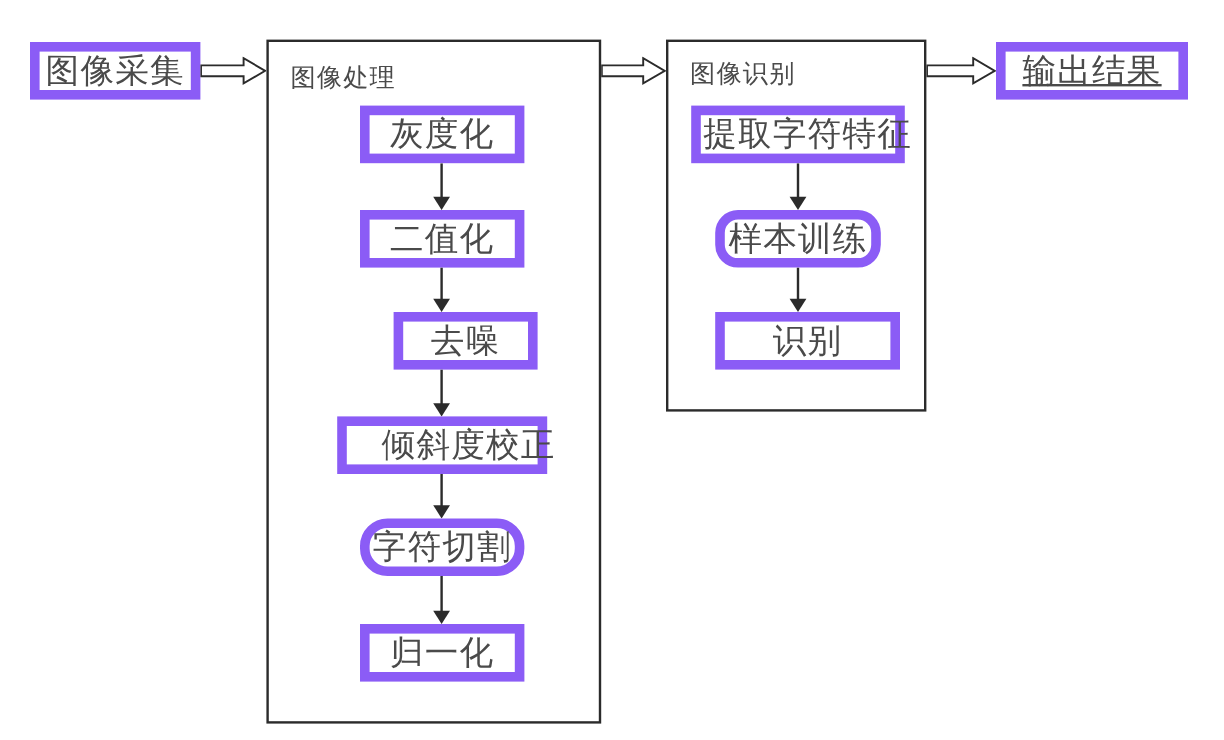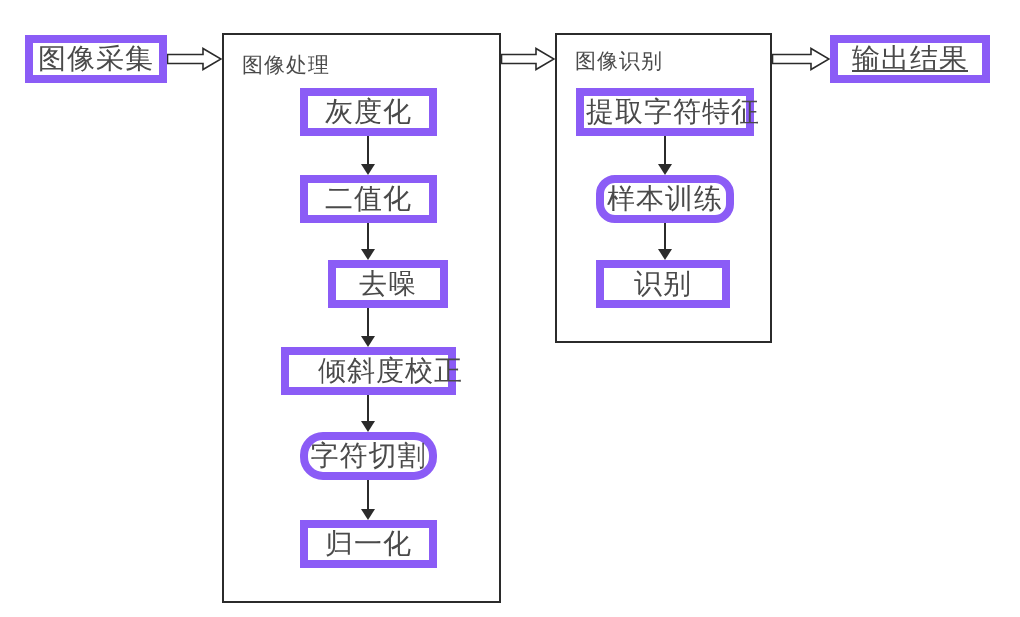--- a/index.html
+++ b/index.html
@@ -143,21 +143,21 @@
   <div class="group" id="group-image-recognition" style="left: 555px; top: 33px; width: 217px; height: 310px;">
     <span class="group-label" id="group-image-recognition-label" style="left: 18px; top: 16px; font-family: Liberation Serif, serif;">图像识别</span>
   </div>
 
   <div class="node" id="node-extract-features" style="left: 576px; top: 88px; width: 178px; height: 48px; padding-left: 16px;">
     <span class="node-label">提取字符特征</span>
   </div>
   <div class="node" id="node-sample-training" style="left: 596px; top: 175px; width: 138px; height: 48px; border-radius: 19px;">
     <span class="node-label">样本训练</span>
   </div>
-  <div class="node" id="node-recognition" style="left: 596px; top: 260px; width: 134px; height: 48px;">
+  <div class="node" id="node-recognition" style="left: 596px; top: 260px; width: 154px; height: 48px;">
     <span class="node-label">识别</span>
   </div>
 
   <div class="v-conn" id="conn-r-0" style="left: 654px; top: 136px; width: 22px; height: 39px;">
       <svg width="22" height="39" viewBox="0 0 22 39">
         <line x1="11" y1="0" x2="11" y2="29" stroke="#2b2b2b" stroke-width="2"></line>
         <polygon points="4,28 18,28 11,39" fill="#2b2b2b"></polygon>
       </svg>
     </div>
   <div class="v-conn" id="conn-r-1" style="left: 654px; top: 223px; width: 22px; height: 37px;">

